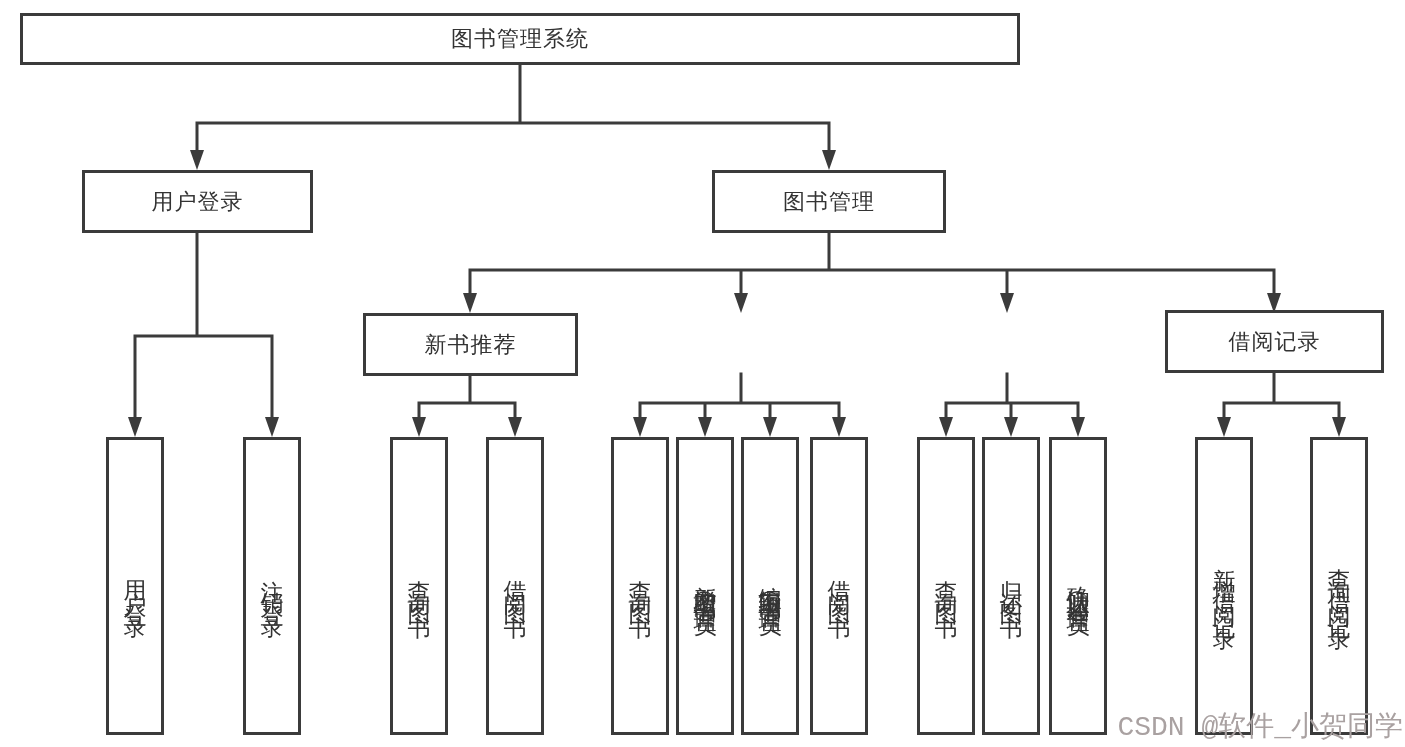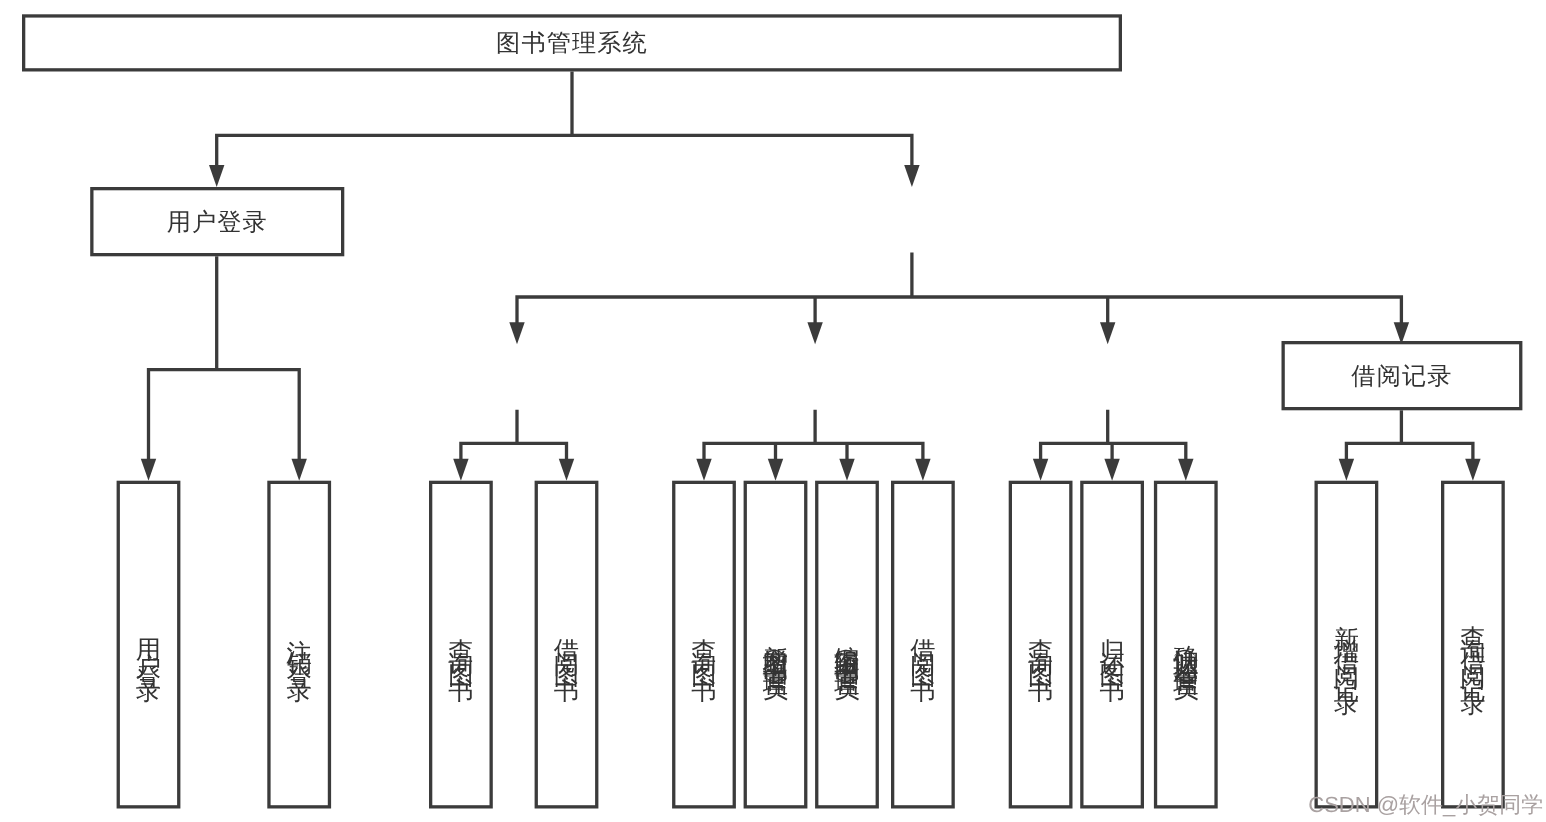--- a/index.html
+++ b/index.html
@@ -33,24 +33,25 @@
     writing-mode:vertical-rl;
     text-orientation:mixed;
     letter-spacing:12px;
     line-height:1;
     white-space:nowrap;
   }
   .vbox.long span{letter-spacing:4px;}
   #watermark{
     position:absolute;
     right:2px;bottom:2px;
-    font-size:20px;
+    font-size:28px;
     color:var(--watermark);
     z-index:10;
     letter-spacing:0px;
+    font-family:Liberation Mono, monospace;
   }
 </style>
 </head>
 <body>
 
 <div id="canvas">
 
   <svg id="connectors" viewBox="0 0 1405 747" xmlns="http://www.w3.org/2000/svg">
 
     <path fill="none" stroke="currentColor" stroke-width="3" stroke-linecap="square" d="
@@ -89,21 +90,23 @@
       <polygon points="1004,417 1018,417 1011,437"></polygon>
       <polygon points="1071,417 1085,417 1078,437"></polygon>
       <polygon points="1217,417 1231,417 1224,437"></polygon>
       <polygon points="1332,417 1346,417 1339,437"></polygon>
     </g>
   </svg>
 
   <div class="box hbox" style="left:20px;top:13px;width:1000px;height:52px">图书管理系统</div>
 
   <div class="box hbox" style="left:82px;top:170px;width:231px;height:63px">用户登录</div>
+  <div class="box hbox" style="left:712px;top:170px;width:234px;height:63px">图书管理</div>
 
+  <div class="box hbox" style="left:363px;top:313px;width:215px;height:63px">新书推荐</div>
   <div class="box hbox" style="left:1165px;top:310px;width:219px;height:63px">借阅记录</div>
 
   <div class="box vbox" style="left:106px">
     <span>用户登录</span>
     </div>
   <div class="box vbox" style="left:243px">
     <span>注销登录</span>
     </div>
 
   <div class="box vbox" style="left:390px">

